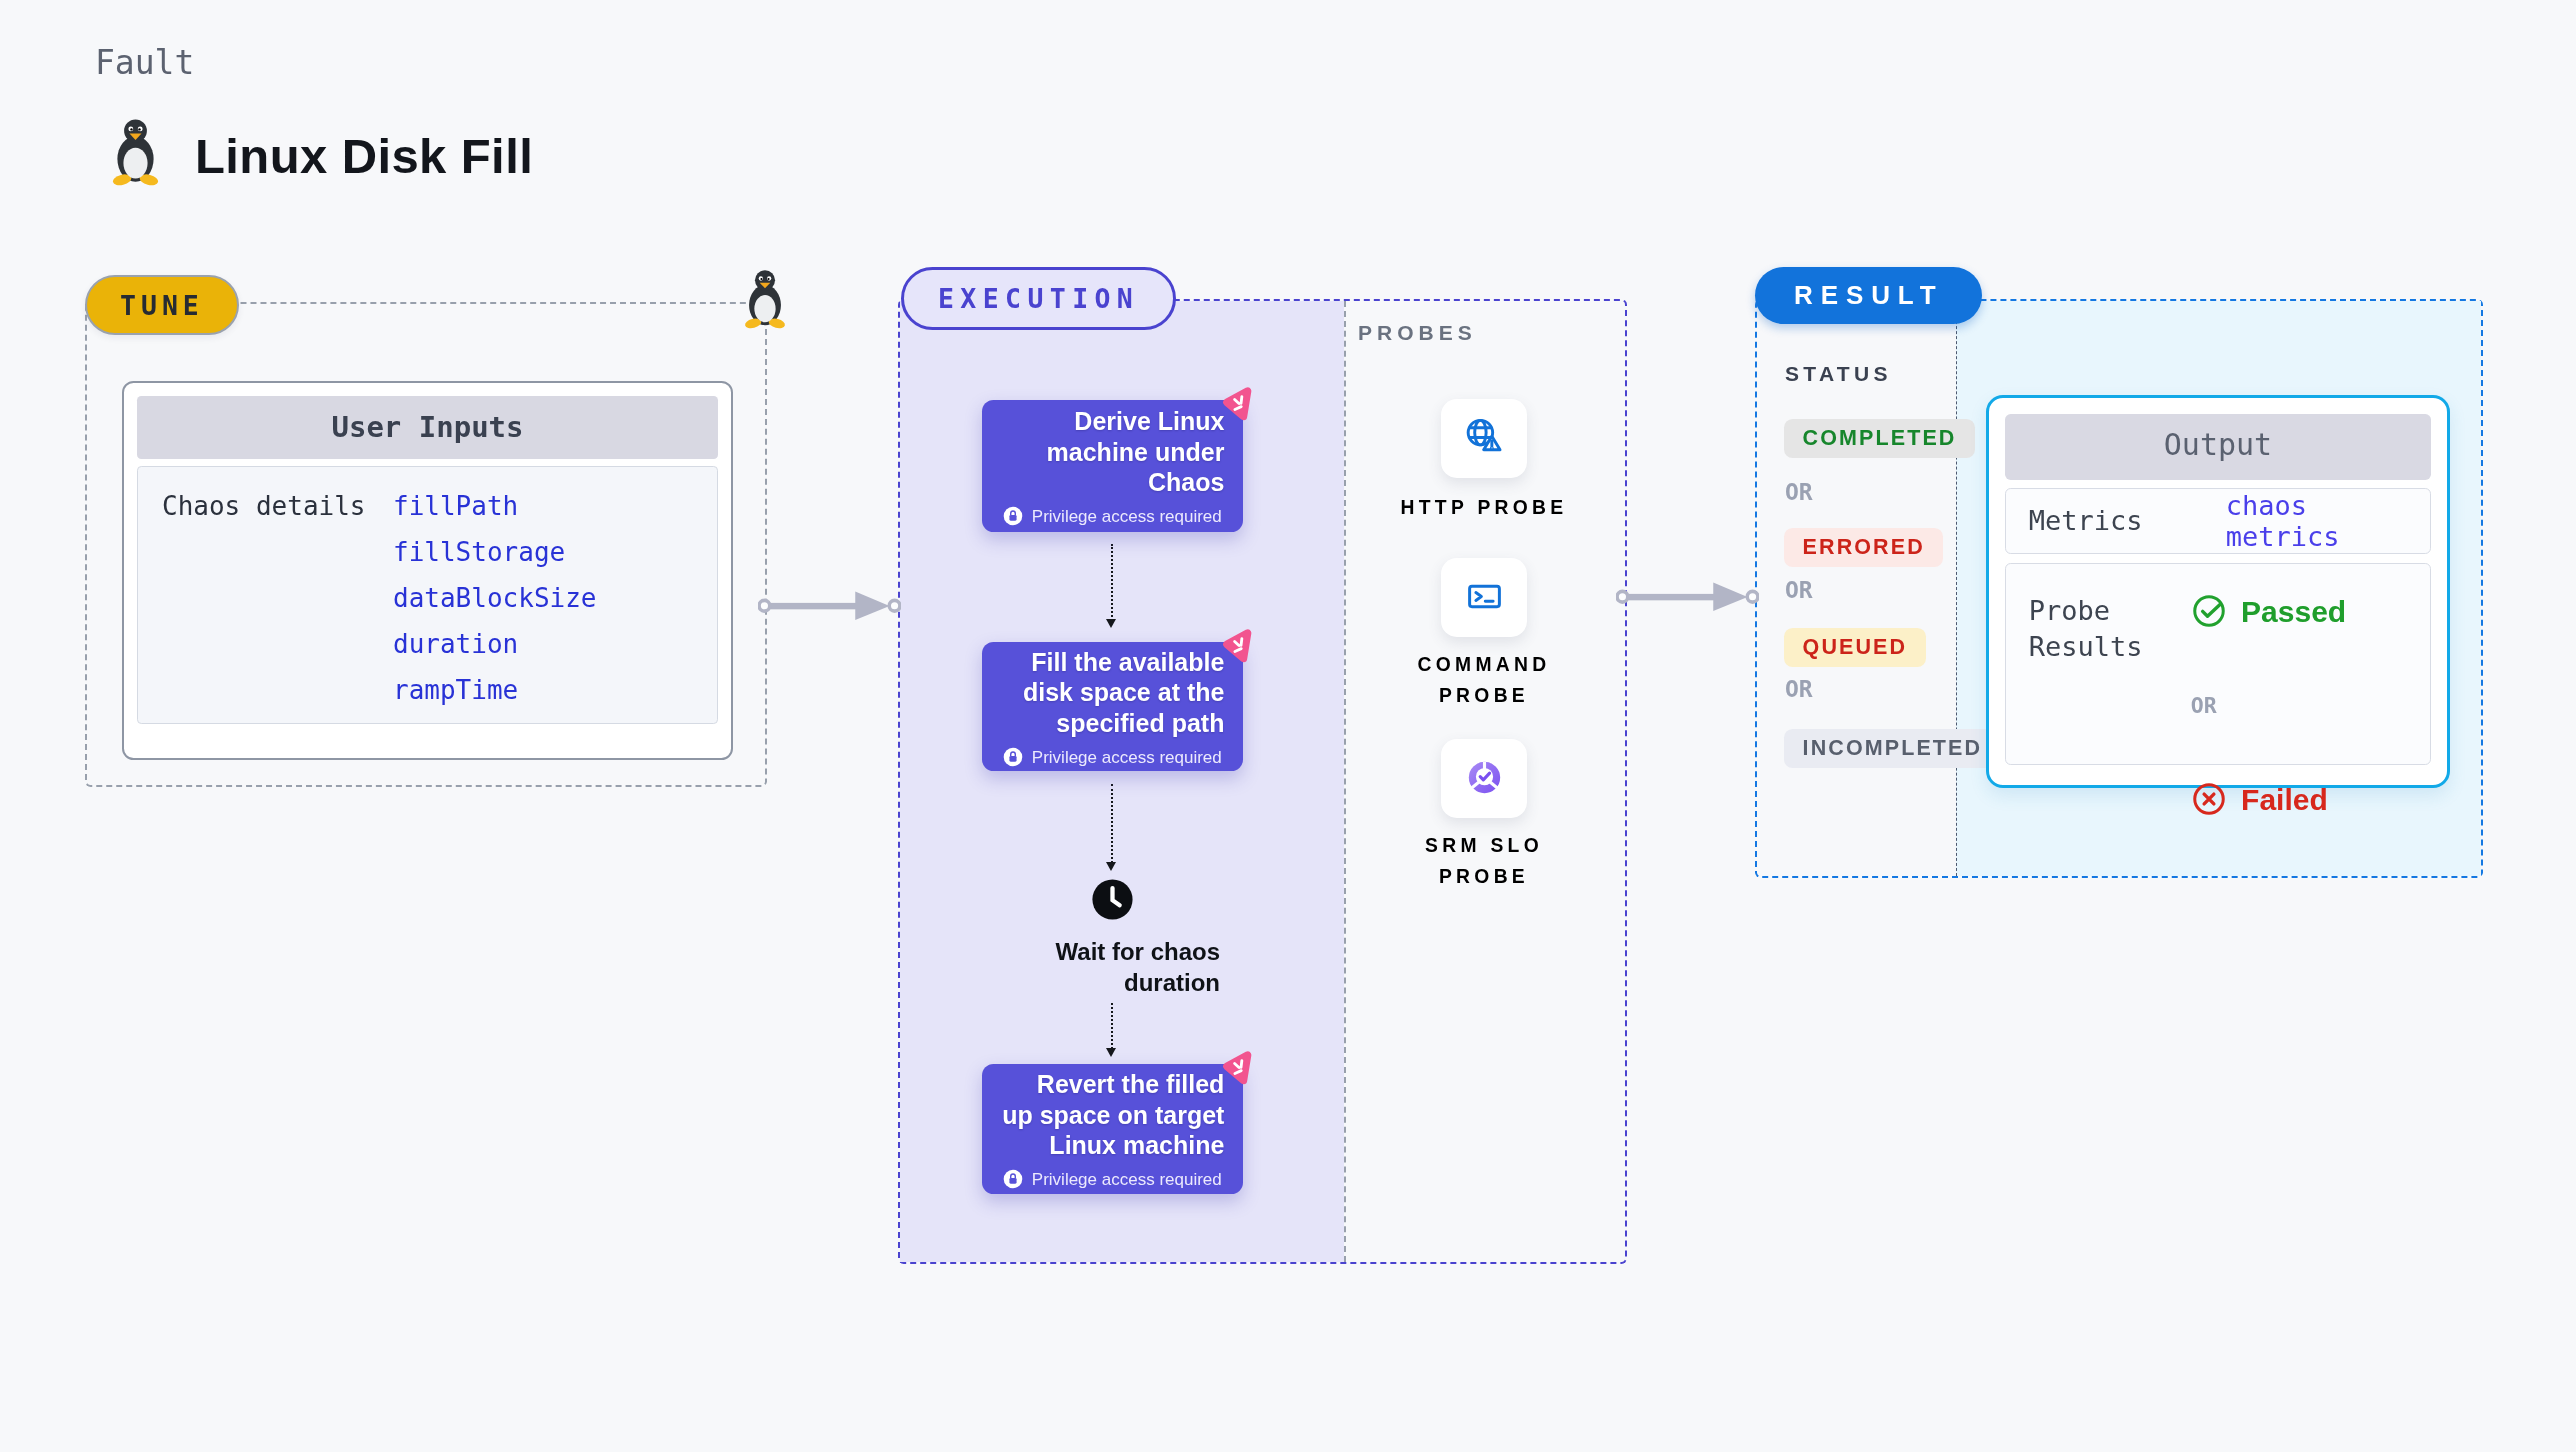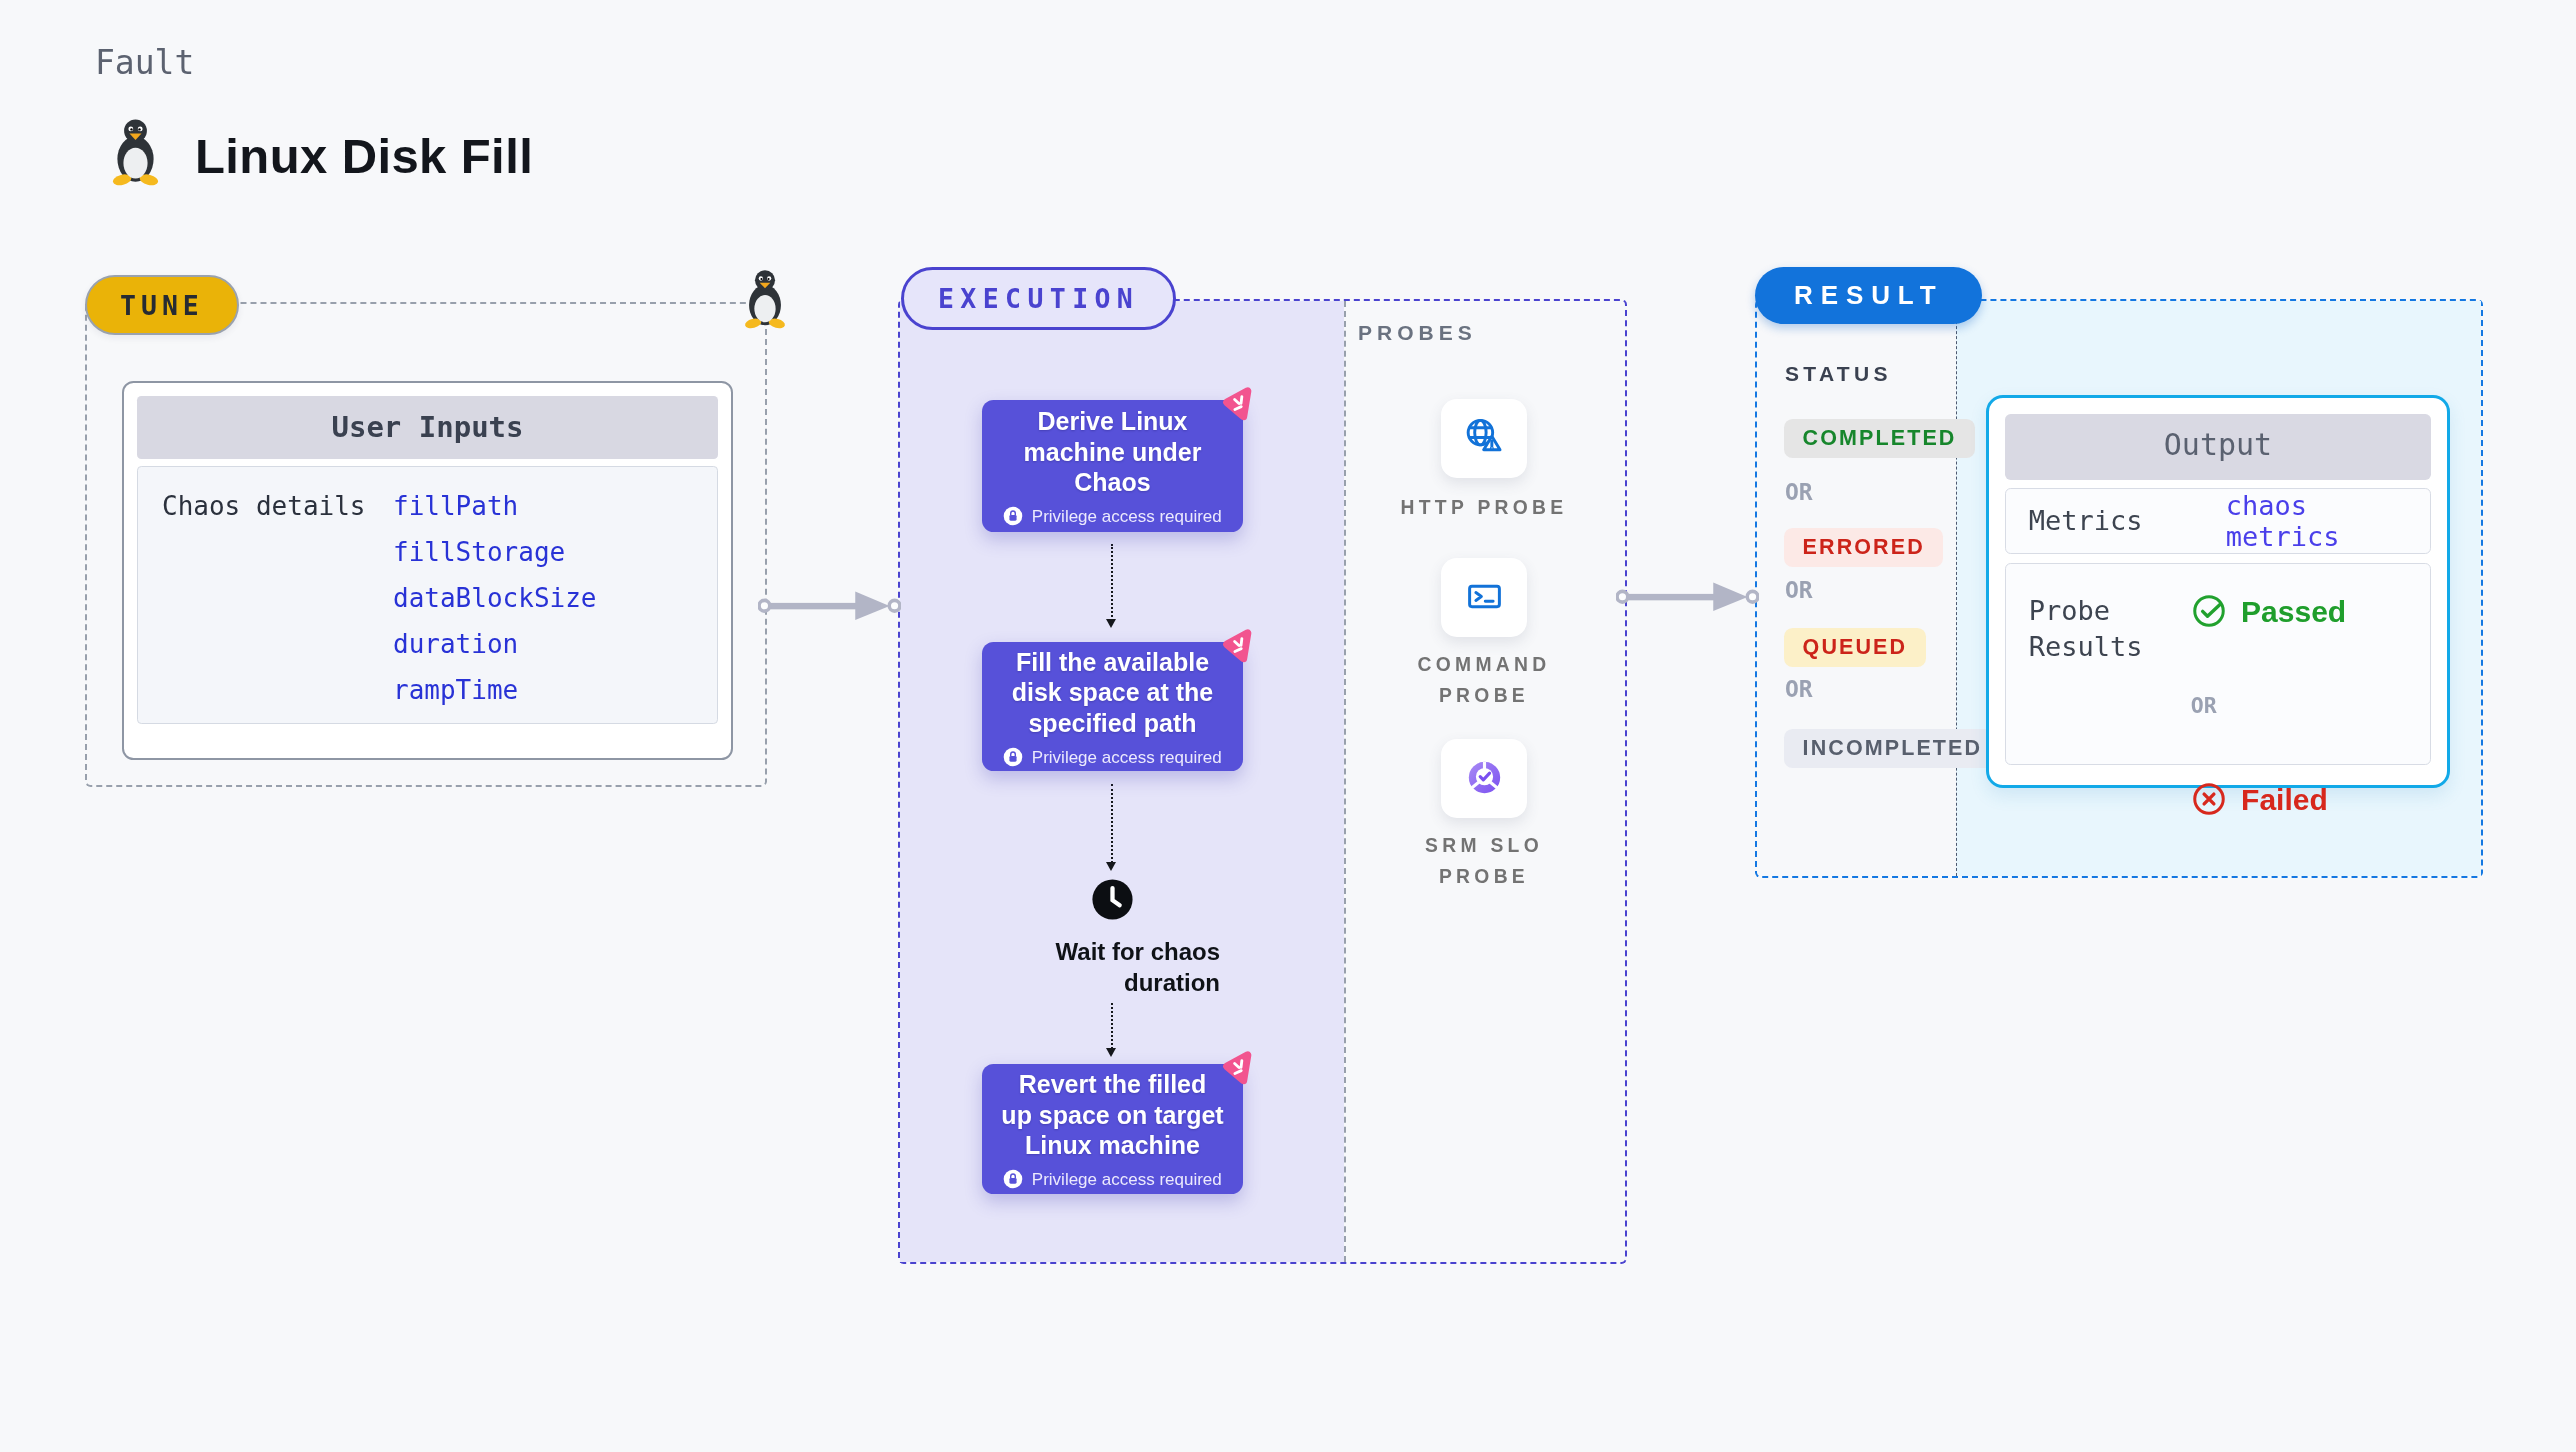--- a/index.html
+++ b/index.html
@@ -35,37 +35,37 @@
   .exec-box{left:898px;top:299px;width:725px;height:961px;border:2.1px dashed #4a43cf;}
   .exec-fill{position:absolute;left:0;top:0;width:444px;height:100%;background:#e5e4f9;}
   .exec-sep{position:absolute;left:444px;top:0;height:100%;border-left:2.1px dashed #98a0ac;}
   .exec-pill{left:901px;top:267px;height:57px;padding:0 34px;background:#e6e5fa;border:3.6px solid #4a43cf;
              font-size:26.5px;font-weight:700;color:#4a43cf;letter-spacing:6.4px;}
   .probes-label{position:absolute;left:1358px;top:321px;font-size:21px;font-weight:700;letter-spacing:5px;color:#6a7280;z-index:4;}
 
   .step-card{position:absolute;left:982px;width:261px;background:#5751d9;border-radius:11.5px;z-index:4;
              box-shadow:0 7.2px 17px rgba(64,58,180,.25);box-sizing:border-box;padding:14.3px 14.3px 11.5px;
              display:flex;flex-direction:column;align-items:center;justify-content:center;}
-  .step-title{font-size:25px;font-weight:700;color:#fff;text-align:center;line-height:1.22;padding:0 4.3px;
+  .step-title{font-size:25px;font-weight:700;color:#fff;text-align:right;line-height:1.22;padding:0 4.3px;
               text-shadow:0 1.4px 2.1px rgba(20,16,80,.25);}
   .priv{display:flex;align-items:center;gap:8.6px;margin-top:8.6px;}
   .priv-txt{font-size:17px;color:#eceafd;}
   .chaos-badge{position:absolute;right:-11.5px;top:-13px;width:36px;height:36px;transform:rotate(-6deg);z-index:5;}
 
   .varrow{position:absolute;left:1111px;width:0;border-left:2.9px dotted #15171c;z-index:3;}
   .varrow::after{content:"";position:absolute;left:-7.2px;bottom:-9.3px;border:5.7px solid transparent;border-top:9.3px solid #15171c;}
   .clock-wrap{position:absolute;left:1091px;top:878px;width:43px;height:43px;z-index:4;}
   .wait-label{position:absolute;left:1005px;top:936px;width:215px;text-align:right;font-size:24px;font-weight:700;
               color:#0f1217;line-height:1.3;z-index:4;}
 
   
   .probe-tile{position:absolute;left:1441px;width:86px;height:79px;background:#fff;border-radius:15.8px;z-index:4;
               box-shadow:0 5.7px 14.3px rgba(70,80,110,.12);display:flex;align-items:center;justify-content:center;}
   .probe-label{position:absolute;left:1398px;width:172px;text-align:center;font-size:19.3px;font-weight:700;
-               letter-spacing:4.3px;color:#737373;line-height:1.6;z-index:4;}
+               letter-spacing:4.3px;color:#000000;line-height:1.6;z-index:4;}
 
   
   .result-box{left:1755px;top:299px;width:724px;height:575px;border:2.1px dashed #1478e2;}
   .result-fill{position:absolute;left:199px;top:0;right:0;height:100%;background:#e8f6fd;}
   .result-sep{position:absolute;left:199px;top:0;height:100%;border-left:1.4px dashed #4e5a70;}
   .result-pill{left:1755px;top:267px;height:57px;padding:0 39px;background:#1273db;font-size:26px;font-weight:700;
                color:#fff;letter-spacing:7.9px;box-shadow:0 4.3px 10px rgba(18,100,200,.3);}
   .status-head{position:absolute;left:1785px;top:362px;font-size:21px;font-weight:700;letter-spacing:4.3px;color:#3a4150;z-index:4;}
   .badge{position:absolute;left:1784px;display:inline-block;padding:7.2px 18.6px;border-radius:8.6px;font-size:21.5px;
          font-weight:700;letter-spacing:2.1px;z-index:4;}

